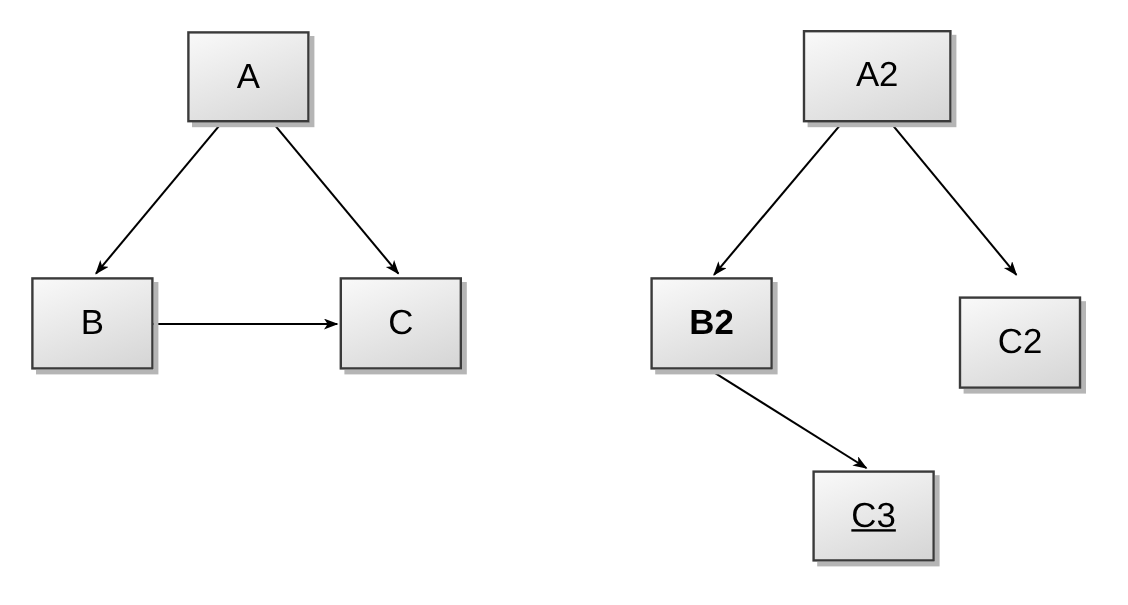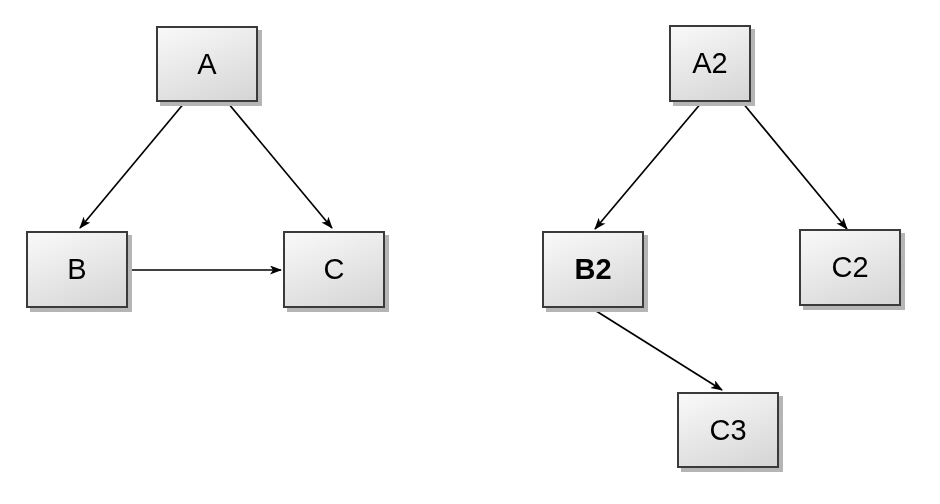--- a/index.html
+++ b/index.html
@@ -63,26 +63,26 @@
   <div id="node-layer">
       <div class="node" style="left: 156px; top: 26px; width: 102px; height: 76px;">
         <span class="node-label">A</span>
       </div>
       <div class="node" style="left: 26px; top: 231px; width: 102px; height: 77px;">
         <span class="node-label">B</span>
       </div>
       <div class="node" style="left: 283px; top: 231px; width: 102px; height: 77px;">
         <span class="node-label">C</span>
       </div>
-      <div class="node" style="left: 669px; top: 25px; width: 82px; height: 77px;">
+      <div class="node" style="left: 669px; top: 25px; width: 124px; height: 77px;">
         <span class="node-label">A2</span>
       </div>
       <div class="node" style="left: 542px; top: 231px; width: 102px; height: 77px; font-weight: bold;">
         <span class="node-label">B2</span>
       </div>
-      <div class="node" style="left: 799px; top: 229px; width: 102px; height: 77px; align-items: center;">
+      <div class="node" style="left: 799px; top: 247px; width: 102px; height: 77px; align-items: center;">
         <span class="node-label">C2</span>
       </div>
-      <div class="node" style="left: 677px; top: 392px; width: 102px; height: 76px;">
+      <div class="node" style="left: 677px; top: 392px; width: 102px; height: 76px; text-decoration: underline;">
         <span class="node-label">C3</span>
       </div>
     </div>
 </div>
 
 </body></html>

